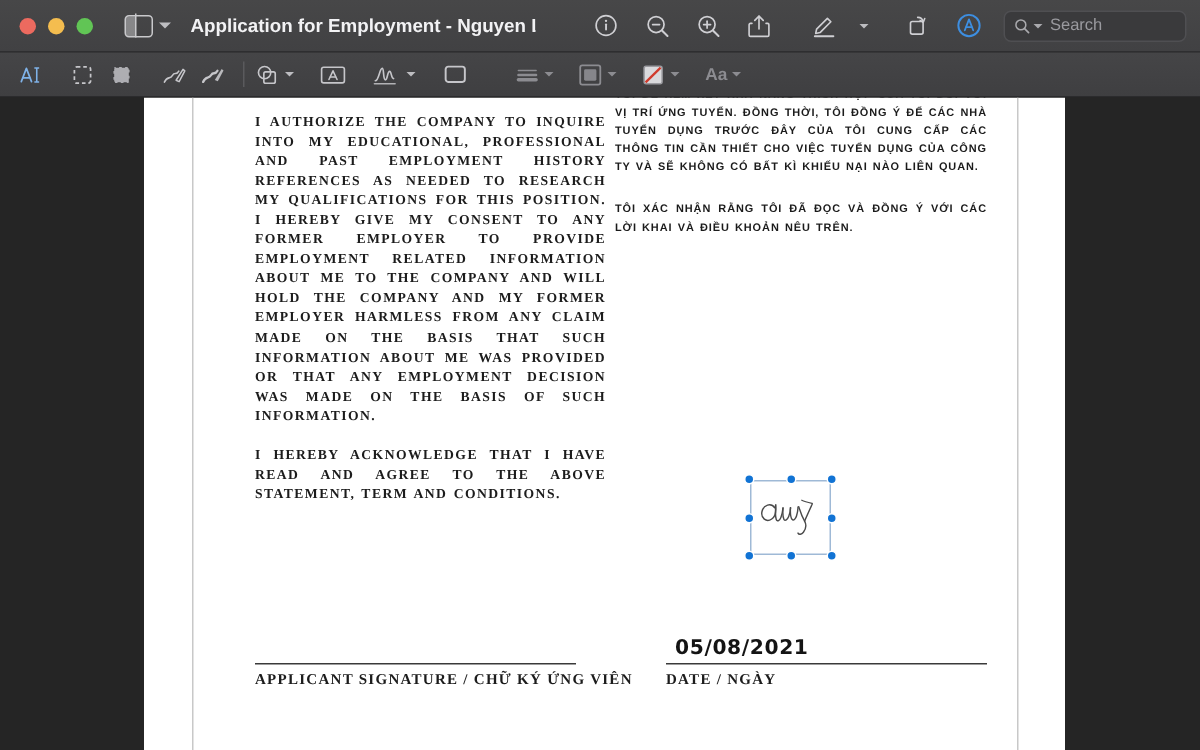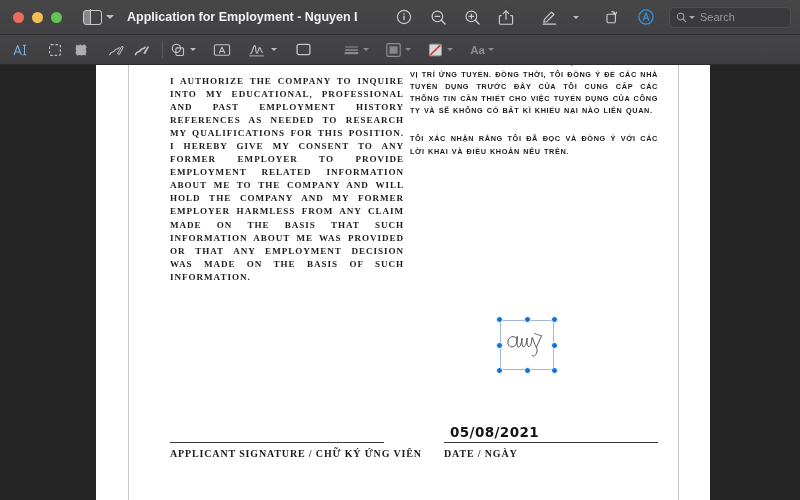--- a/index.html
+++ b/index.html
@@ -465,20 +465,21 @@
 
   <div class="docarea">
 
     <div class="page">
 
       <div class="page-rule-left"></div>
       <div class="page-rule-right"></div>
 
       <div class="col-left">
         <p class="p-en">I authorize the company to inquire into my educational, professional and past employment history references as needed to research my qualifications for this position. I hereby give my consent to any former employer to provide employment related information about me to the company and will hold the company and my former employer harmless from any claim made on the basis that such information about me was provided or that any employment decision was made on the basis of such information.</p>
+        <p class="p-en">I hereby acknowledge that I have read and agree to the above statement, term and conditions.</p>
       </div>
 
       <div class="col-right">
         <p class="p-vi">tôi để xem xét khả năng thích hợp của tôi đối với vị trí ứng tuyển. Đồng thời, tôi đồng ý để các nhà tuyển dụng trước đây của tôi cung cấp các thông tin cần thiết cho việc tuyển dụng của công ty và sẽ không có bất kì khiếu nại nào liên quan.</p>
         <p class="p-vi">Tôi xác nhận rằng tôi đã đọc và đồng ý với các lời khai và điều khoản nêu trên.</p>
       </div>
 
       <div class="sig-annot">
         <div class="box"></div>
         <svg width="48" height="38" viewBox="0 0 48 38">

